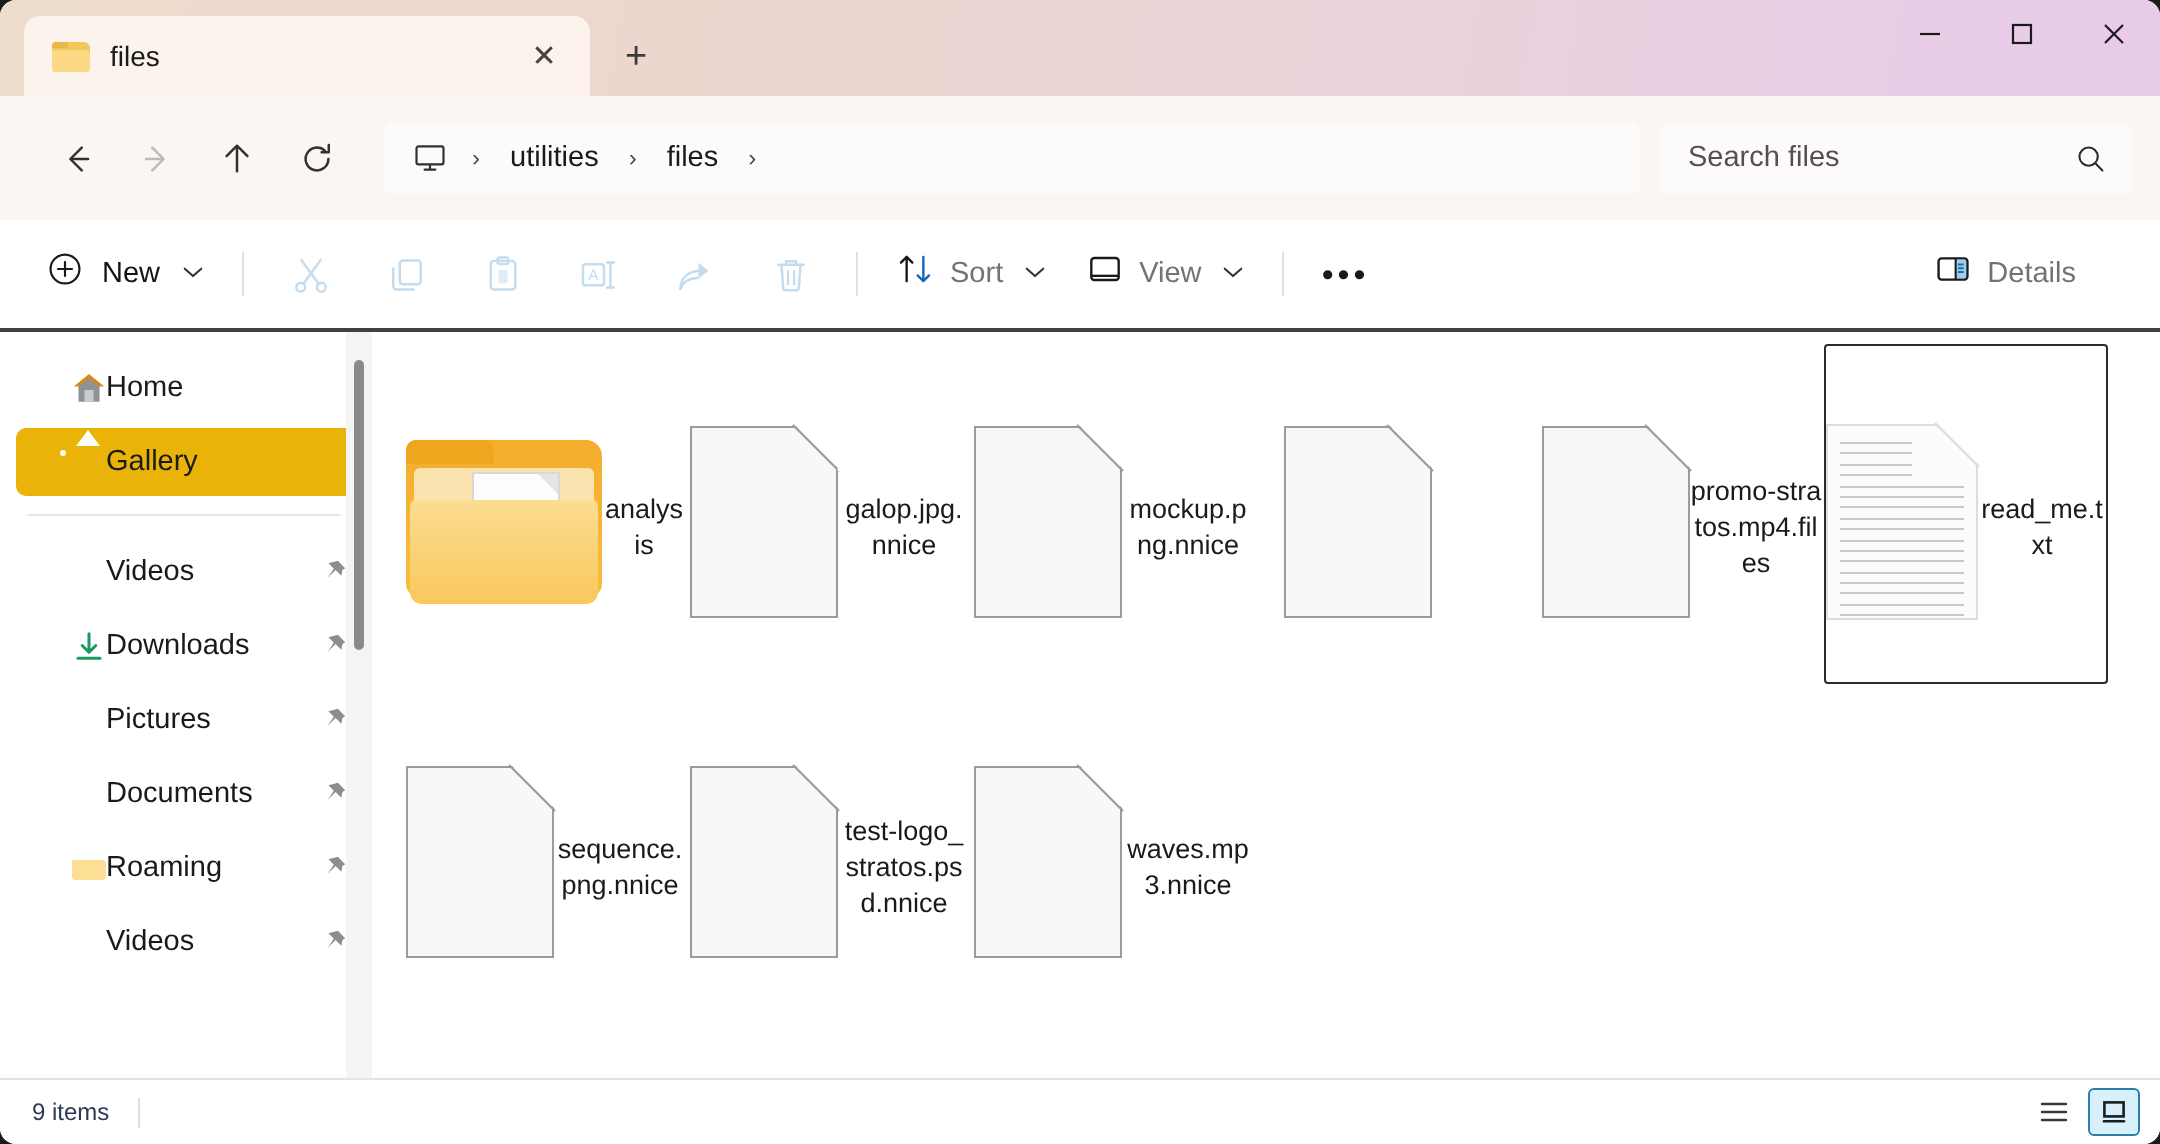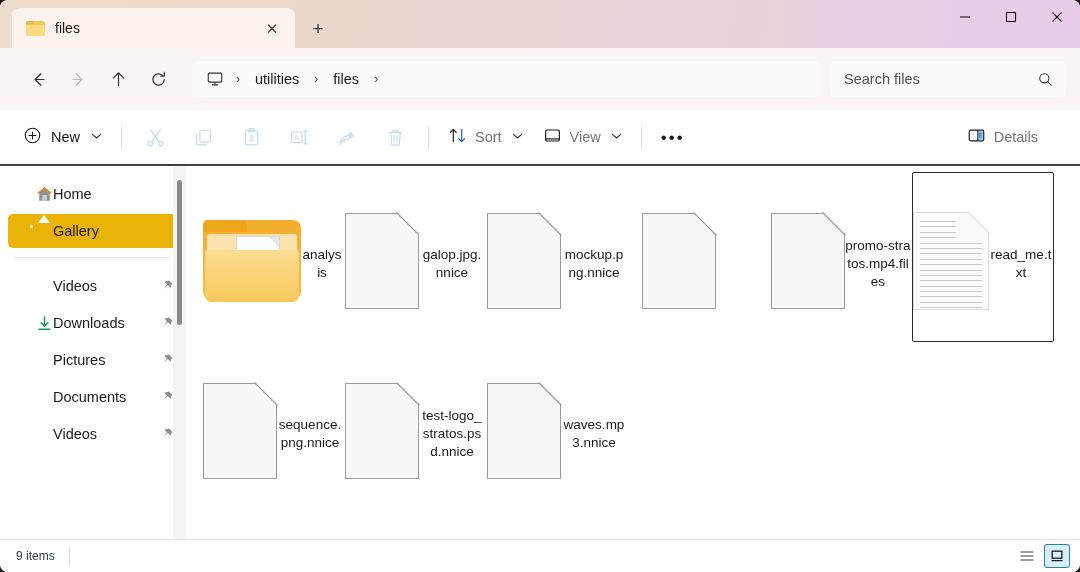--- a/index.html
+++ b/index.html
@@ -469,20 +469,31 @@
       <div class="navitem">
         <span class="ico"><span class="ic-doc"></span></span>
         <span class="lbl">Documents</span>
         <span class="pin">
           <svg width="14" height="14" viewBox="0 0 16 16">
               <path d="M10.2 1.6l4.2 4.2-1.6 1-.6 3.3-3.3-3.3-4.6 4.6 3.6-5.3-3.1-3.1 3.4-.8z" fill="#8d8d8d"></path>
             </svg>
         </span>
       </div>
 
+      <div class="navitem">
+        <span class="ico">
+          <span class="ic-folder"><span class="fb"></span><span class="ff"></span></span>
+        </span>
+        <span class="lbl">Roaming</span>
+        <span class="pin">
+          <svg width="14" height="14" viewBox="0 0 16 16">
+              <path d="M10.2 1.6l4.2 4.2-1.6 1-.6 3.3-3.3-3.3-4.6 4.6 3.6-5.3-3.1-3.1 3.4-.8z" fill="#8d8d8d"></path>
+            </svg>
+        </span>
+      </div>
 
       <div class="navitem">
         <span class="ico"><span class="ic-video"></span></span>
         <span class="lbl">Videos</span>
         <span class="pin">
           <svg width="14" height="14" viewBox="0 0 16 16">
               <path d="M10.2 1.6l4.2 4.2-1.6 1-.6 3.3-3.3-3.3-4.6 4.6 3.6-5.3-3.1-3.1 3.4-.8z" fill="#8d8d8d"></path>
             </svg>
         </span>
       </div>

